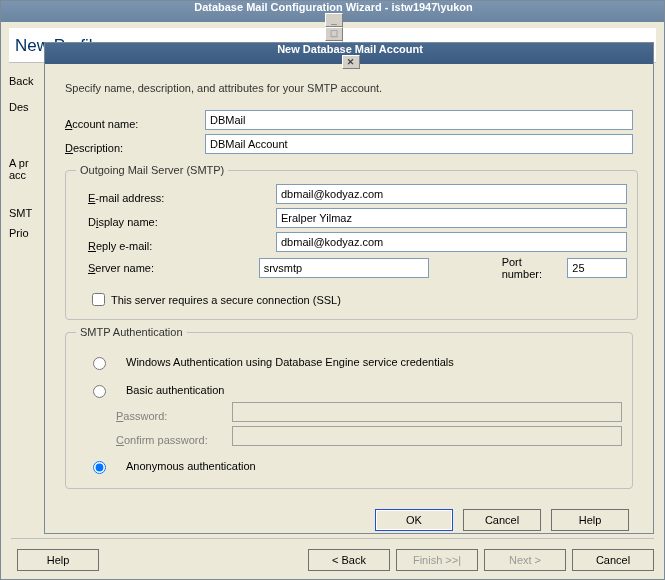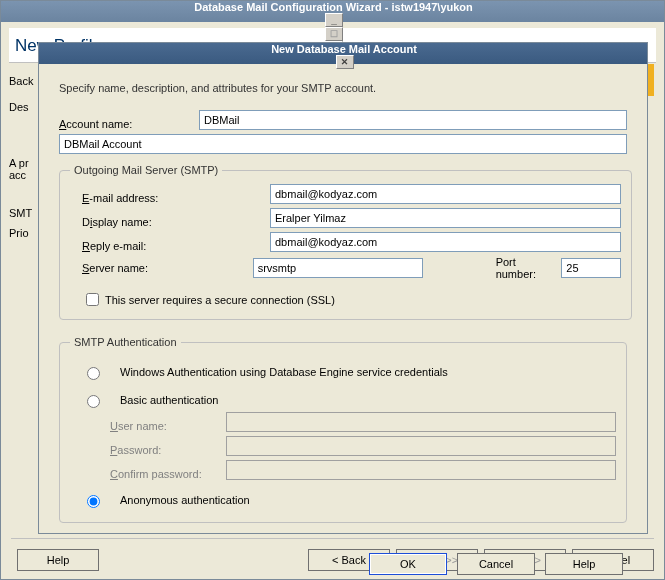--- a/index.html
+++ b/index.html
@@ -66,41 +66,41 @@
   font-weight: normal;
   padding: 8px 0 6px 6px;
   background: #fff;
   border-bottom: 1px solid #c0c0c0;
   margin-bottom: 8px;
 }
 .truncated { white-space: nowrap; overflow: hidden; }
 .label-col { display: inline-block; padding: 4px 0; }
 .underlined::first-letter { text-decoration: underline; }
 
-.fg-window { left: 38px; top: 42px; width: 610px; height: 492px; }
+.fg-window { left: 44px; top: 42px; width: 610px; height: 492px; }
 .fg-content { padding: 12px 20px 12px 20px; }
 .desc-text { margin: 6px 0 16px 0; color: #333; }
 .form-row { display: flex; align-items: flex-end; margin-bottom: 4px; }
 .form-label { width: 140px; }
 .form-label .underline { text-decoration: underline; }
 .form-input {
   flex: 1;
   height: 20px;
   border: 1px solid #7f9db9;
   background: #fff;
   padding: 1px 4px;
   font-family: inherit;
   font-size: 11px;
 }
 .input-disabled { background: #ece9d8; border: 1px solid #a0a0a0; color: #808080; }
 
 fieldset {
   border: 1px solid #c0c0c0;
   border-radius: 4px;
-  margin: 10px 0 16px 0;
+  margin: 10px 0 6px 0;
   padding: 8px 10px 10px 10px;
 }
 fieldset legend { padding: 0 4px; color: #333; }
 .inner-label { width: 200px; padding-left: 12px; }
 .server-row { display: flex; align-items: center; }
 .port-label { margin: 0 8px 0 30px; padding-left: 43px; }
 .port-input { width: 60px; }
 .check-row { padding: 6px 0 0 12px; display: flex; align-items: center; }
 .check-row input { margin-right: 6px; }
 
@@ -224,20 +224,21 @@
     <span class="tb-btn close single"></span>
   </div>
   <div class="fg-content">
     <div class="desc-text">Specify name, description, and attributes for your SMTP account.</div>
 
     <div class="form-row">
       <span class="form-label"><span class="underline">A</span>ccount name:</span>
       <input class="form-input" value="DBMail" style="">
     </div>
     <div class="form-row">
+      <span class="form-label"><span class="underline">D</span>escription:</span>
       <input class="form-input" value="DBMail Account" style="">
     </div>
 
     <fieldset>
       <legend>Outgoing Mail Server (SMTP)</legend>
       <div class="form-row">
         <span class="form-label inner-label"><span class="underline">E</span>-mail address:</span>
         <input class="form-input" value="dbmail@kodyaz.com" style="">
       </div>
       <div class="form-row">
@@ -266,24 +267,20 @@
       <div class="radio-row">
         <input type="radio" name="auth" style="">
         <span><span class="underline">W</span>indows Authentication using Database Engine service credentials</span>
       </div>
 
       <div class="radio-row">
         <input type="radio" name="auth" style="">
         <span><span class="underline">B</span>asic authentication</span>
       </div>
       <div class="auth-sub">
-        <div class="form-row">
-          <span class="form-label"><span class="underline">U</span>ser name:</span>
-          <input class="form-input input-disabled" disabled="" style="">
-        </div>
         <div class="form-row">
           <span class="form-label"><span class="underline">P</span>assword:</span>
           <input class="form-input input-disabled" type="password" disabled="" style="">
         </div>
         <div class="form-row">
           <span class="form-label"><span class="underline">C</span>onfirm password:</span>
           <input class="form-input input-disabled" type="password" disabled="" style="">
         </div>
       </div>
 

